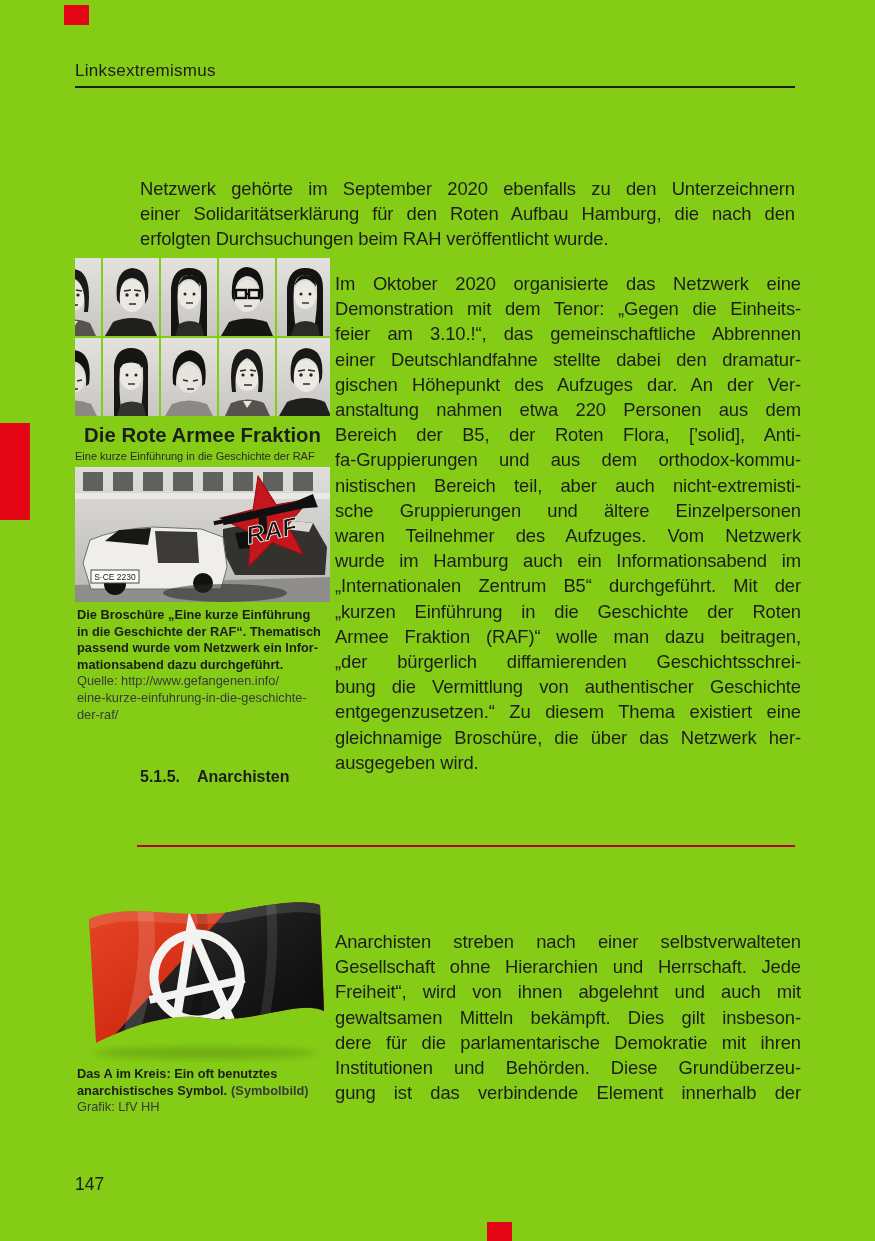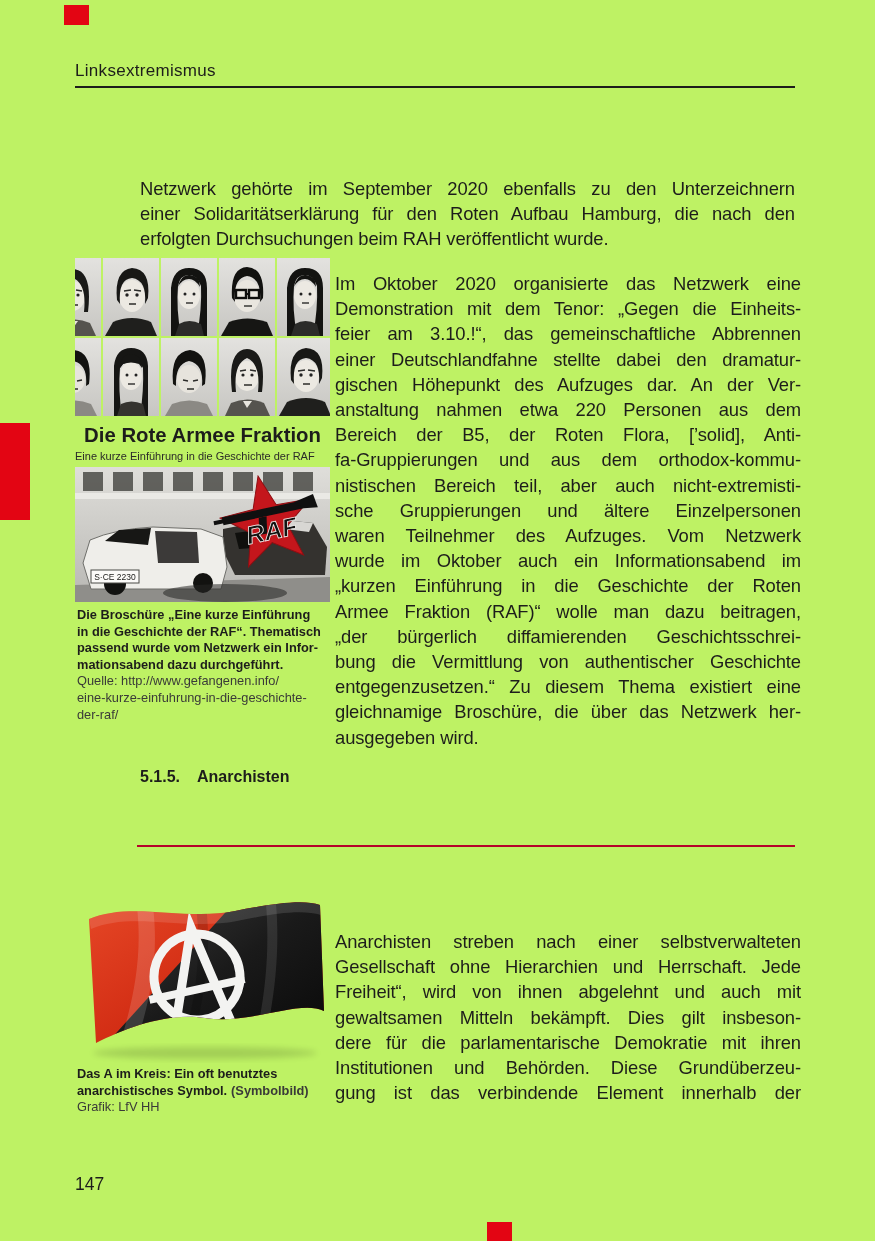--- a/index.html
+++ b/index.html
@@ -2,21 +2,21 @@
 <html lang="de" style="--accent-red: #e30513; --heading-rule-red: #b5032b; --text-color: #1d1d1b;"><head>
 <meta charset="utf-8">
 <style>
   :root{
     --accent-red:#e30513;
     --heading-rule-red:#b5032b;
     --text-color:#1d1d1b;
   }
   html,body{margin:0;padding:0;background:#ffffff;}
   .page{
-    position:relative;width:875px;height:1241px;background:#bef264;overflow:hidden;
+    position:relative;width:875px;height:1241px;background:#84cc16;overflow:hidden;
     font-family:"Liberation Sans","DejaVu Sans",sans-serif;color:var(--text-color);
   }
   .abs{position:absolute;}
   
   .edge-mark{background:var(--accent-red);}
   .edge-mark.top{left:64px;top:5px;width:25px;height:20px;}
   .edge-mark.bottom{left:487px;top:1222px;width:25px;height:19px;}
   .chapter-tab{left:0;top:423px;width:30px;height:97px;background:var(--accent-red);}
   .running-head{left:75px;top:61px;font-size:17px;letter-spacing:.3px;}
   .head-rule{left:75px;top:86px;width:720px;height:2px;background:#1d1d1b;}
@@ -206,21 +206,22 @@
       <div class="tline">Demonstration mit dem Tenor: „Gegen die Einheits-</div>
       <div class="tline">feier am 3.10.!“, das gemeinschaftliche Abbrennen</div>
       <div class="tline">einer Deutschlandfahne stellte dabei den dramatur-</div>
       <div class="tline">gischen Höhepunkt des Aufzuges dar. An der Ver-</div>
       <div class="tline">anstaltung nahmen etwa 220 Personen aus dem</div>
       <div class="tline">Bereich der B5, der Roten Flora, [’solid], Anti-</div>
       <div class="tline">fa-Gruppierungen und aus dem orthodox-kommu-</div>
       <div class="tline">nistischen Bereich teil, aber auch nicht-extremisti-</div>
       <div class="tline">sche Gruppierungen und ältere Einzelpersonen</div>
       <div class="tline">waren Teilnehmer des Aufzuges. Vom Netzwerk</div>
-      <div class="tline">wurde im Oktober auch ein Informationsabend im</div>
+      <div class="tline">wurde im Hamburg auch ein Informationsabend im</div>
+      <div class="tline">„Internationalen Zentrum B5“ durchgeführt. Mit der</div>
       <div class="tline">„kurzen Einführung in die Geschichte der Roten</div>
       <div class="tline">Armee Fraktion (RAF)“ wolle man dazu beitragen,</div>
       <div class="tline">„der bürgerlich diffamierenden Geschichtsschrei-</div>
       <div class="tline">bung die Vermittlung von authentischer Geschichte</div>
       <div class="tline">entgegenzusetzen.“ Zu diesem Thema existiert eine</div>
       <div class="tline">gleichnamige Broschüre, die über das Netzwerk her-</div>
       <div class="tline tline-left">ausgegeben wird.</div>
     </div>
 
   <div class="abs section-heading">

